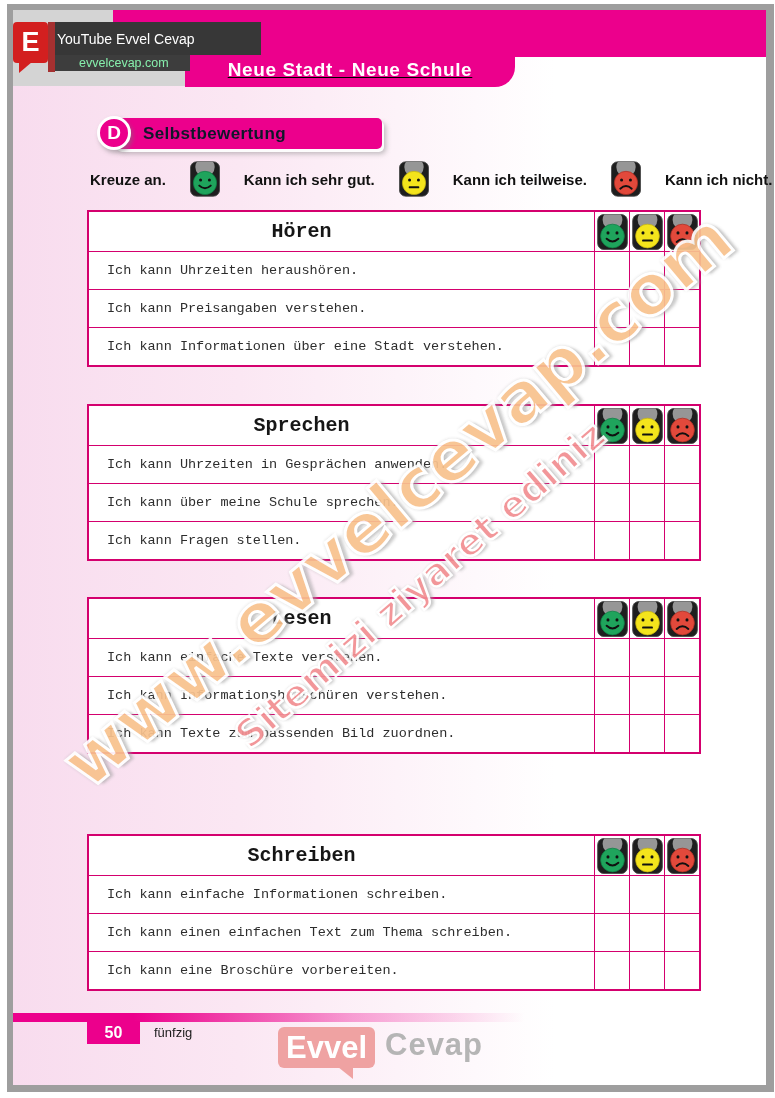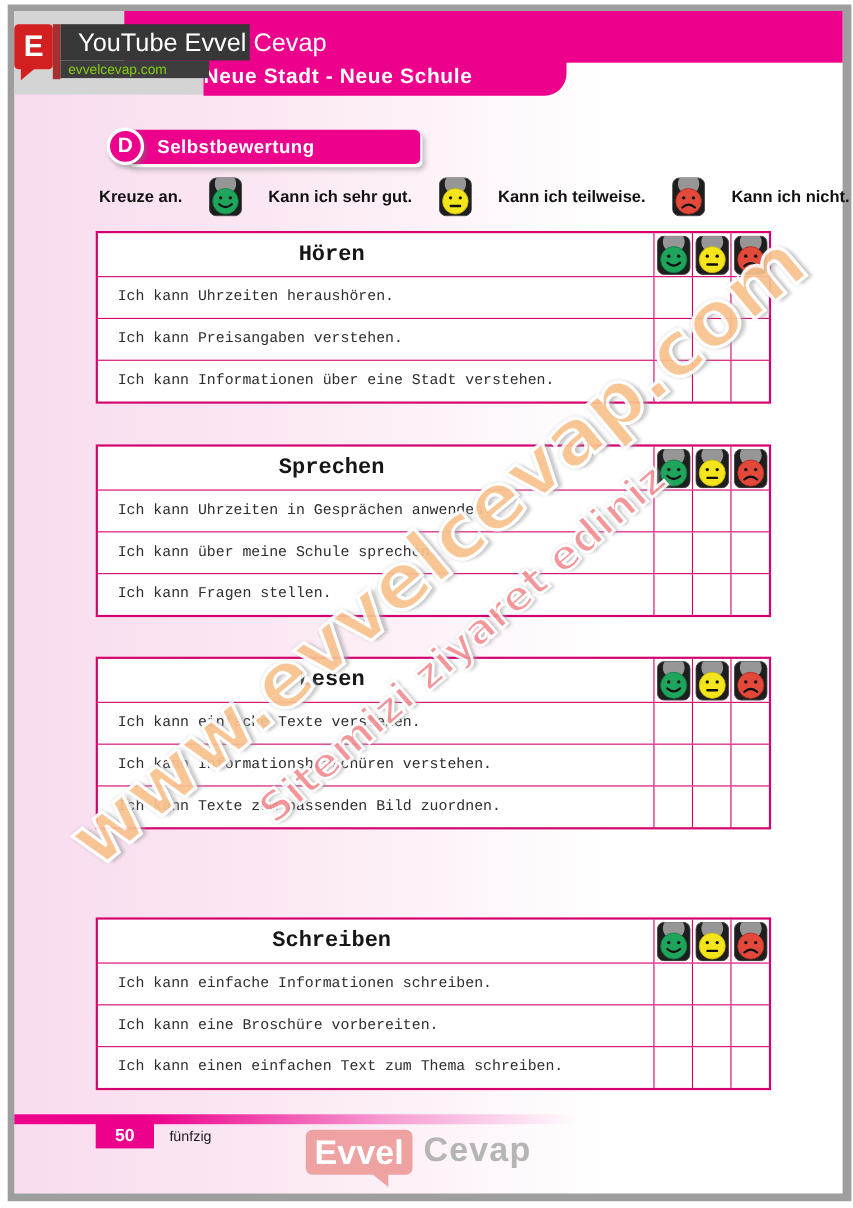--- a/index.html
+++ b/index.html
@@ -10,41 +10,41 @@
   
   .page { position:absolute; left:7px; top:4px; width:767px; height:1088px;
           border:6px solid #9e9e9e; border-right-width:8px; border-bottom-width:7px;
           background:linear-gradient(to right,#f8dcee 0%,#fbe7f3 30%,#ffffff 72%); }
   .content { position:absolute; inset:0; }
 
   
   .hdr-gray { position:absolute; left:0; top:0; width:172px; height:76px; background:#d4d4d4; }
   .hdr-band { position:absolute; left:100px; top:0; right:0; height:47px; background:#ec008c; }
   .hdr-tab  { position:absolute; left:172px; top:0; width:330px; height:77px; background:#ec008c;
-              border-bottom-right-radius:20px; display:flex; align-items:flex-end; justify-content:flex-start; }
+              border-bottom-right-radius:20px; display:flex; align-items:flex-end; justify-content:center;text-decoration:underline; }
   .hdr-tab-label { color:#fff; font-size:19px; font-weight:bold; letter-spacing:.6px; padding-bottom:6px; white-space:nowrap; }
 
   .e-logo { position:absolute; left:0; top:12px; width:35px; height:41px; background:#d31f1f;
             border-radius:4px; display:flex; align-items:center; justify-content:center;
             color:#fff; font-size:27px; font-weight:bold; z-index:4; }
   .e-tail { position:absolute; left:6px; top:52px; width:0; height:0;
             border-top:11px solid #d31f1f; border-right:13px solid transparent; z-index:4; }
   .e-stripe { position:absolute; left:35px; top:12px; width:7px; height:50px; background:#a53030; z-index:3; }
-  .yt-banner { position:absolute; left:42px; top:12px; width:172px; height:33px; background:#373737;
-               display:flex; align-items:center; padding-left:16px; z-index:3;
-               color:#fff; font-size:23px; white-space:nowrap; }
+  .yt-banner { position:absolute; left:42px; top:12px; width:206px; height:33px; background:#373737;
+               display:flex; align-items:center; padding-left:2px; z-index:3;
+               color:#fff; font-size:14px; white-space:nowrap; }
   .site-banner { position:absolute; left:42px; top:45px; width:135px; height:16px; background:#3d3d3d;
-                 display:flex; align-items:center; padding-left:7px; z-index:3;
-                 color:#84cc16; font-size:12.5px; white-space:nowrap; }
+                 display:flex; align-items:center; padding-left:24px; z-index:3;
+                 color:#86efac; font-size:12.5px; white-space:nowrap; }
 
   
   .sec-banner { position:absolute; left:102px; top:108px; width:267px; height:31px; background:#ec008c;
                 border-radius:5px; display:flex; align-items:center; padding-left:28px;
                 box-shadow:2px 3px 0 rgba(255,255,255,.95), 4px 5px 5px rgba(120,120,120,.45); }
-  .sec-banner span { color:#ffffff; font-weight:bold; font-size:17px; letter-spacing:.4px; }
+  .sec-banner span { color:#0f172a; font-weight:bold; font-size:17px; letter-spacing:.4px; }
   .sec-badge { position:absolute; left:84px; top:106px; width:34px; height:34px; background:#ec008c;
                border:3px solid #fff; border-radius:50%; display:flex; align-items:center; justify-content:center;
                color:#fff; font-weight:bold; font-size:19px; z-index:2;
                box-shadow:2px 3px 4px rgba(120,120,120,.5); }
 
   
   .legend { position:absolute; left:77px; top:150px; height:38px; display:flex; align-items:center; gap:24px; }
   .legend .txt { font-size:15px; font-weight:bold; color:#111; white-space:nowrap; }
   .legend svg { display:block; }
 
@@ -298,27 +298,27 @@
               </svg>
             </div>
         </div>
         <div class="t-row">
           <div class="t-text">Ich kann einfache Informationen schreiben.</div>
           <div class="t-cell"></div>
             <div class="t-cell"></div>
             <div class="t-cell"></div>
         </div>
         <div class="t-row">
+          <div class="t-text">Ich kann einen einfachen Text zum Thema schreiben.</div>
+          <div class="t-cell"></div>
+            <div class="t-cell"></div>
+            <div class="t-cell"></div>
+        </div>
+        <div class="t-row">
           <div class="t-text">Ich kann eine Broschüre vorbereiten.</div>
-          <div class="t-cell"></div>
-            <div class="t-cell"></div>
-            <div class="t-cell"></div>
-        </div>
-        <div class="t-row">
-          <div class="t-text">Ich kann einen einfachen Text zum Thema schreiben.</div>
           <div class="t-cell"></div>
             <div class="t-cell"></div>
             <div class="t-cell"></div>
         </div>
       </div>
 
       <div class="wm wm-main">www.evvelcevap.com</div>
       <div class="wm wm-sub">Sitemizi ziyaret ediniz</div>
 
       <div class="foot-bar"></div>

